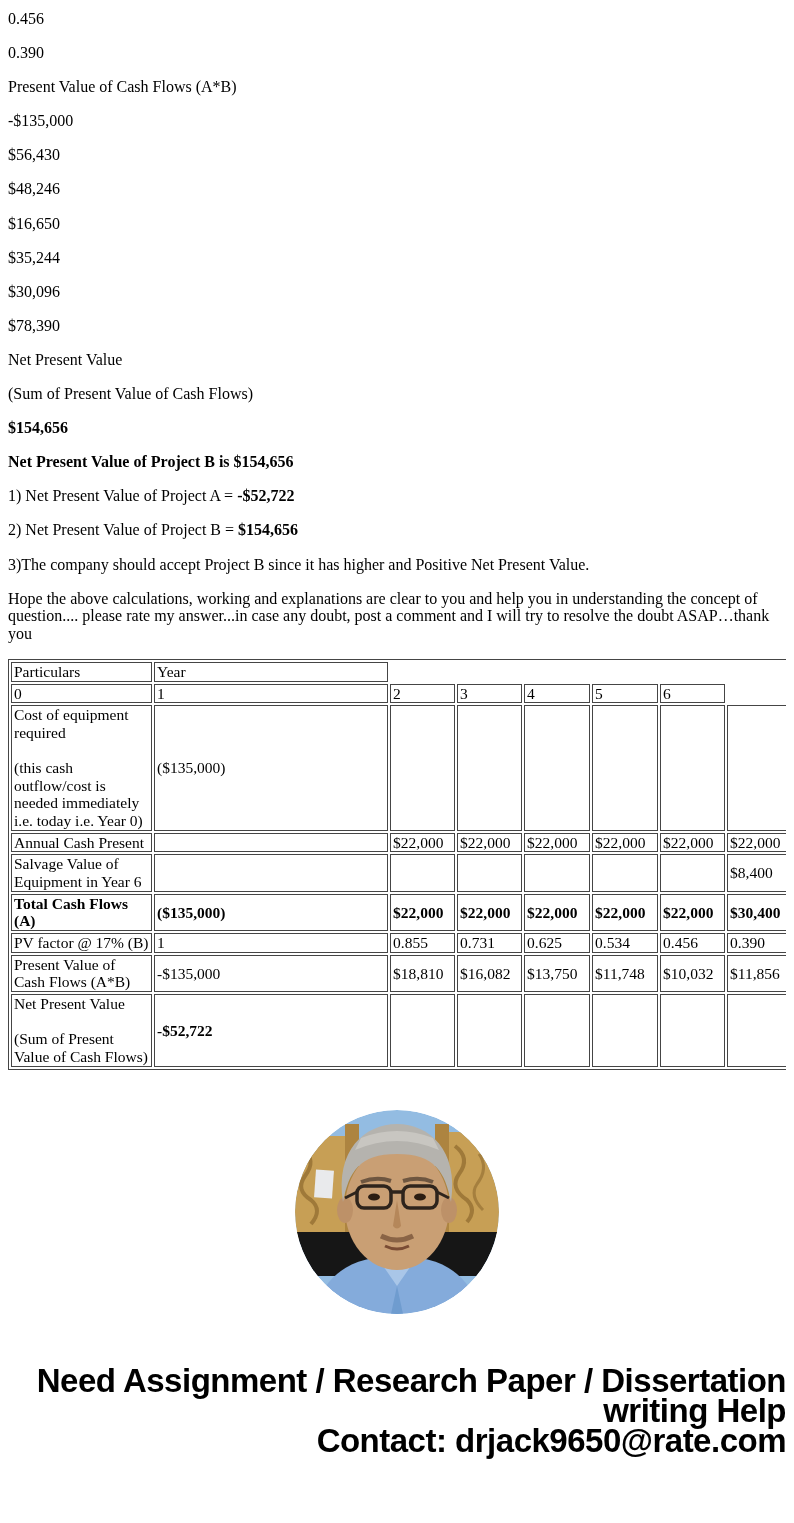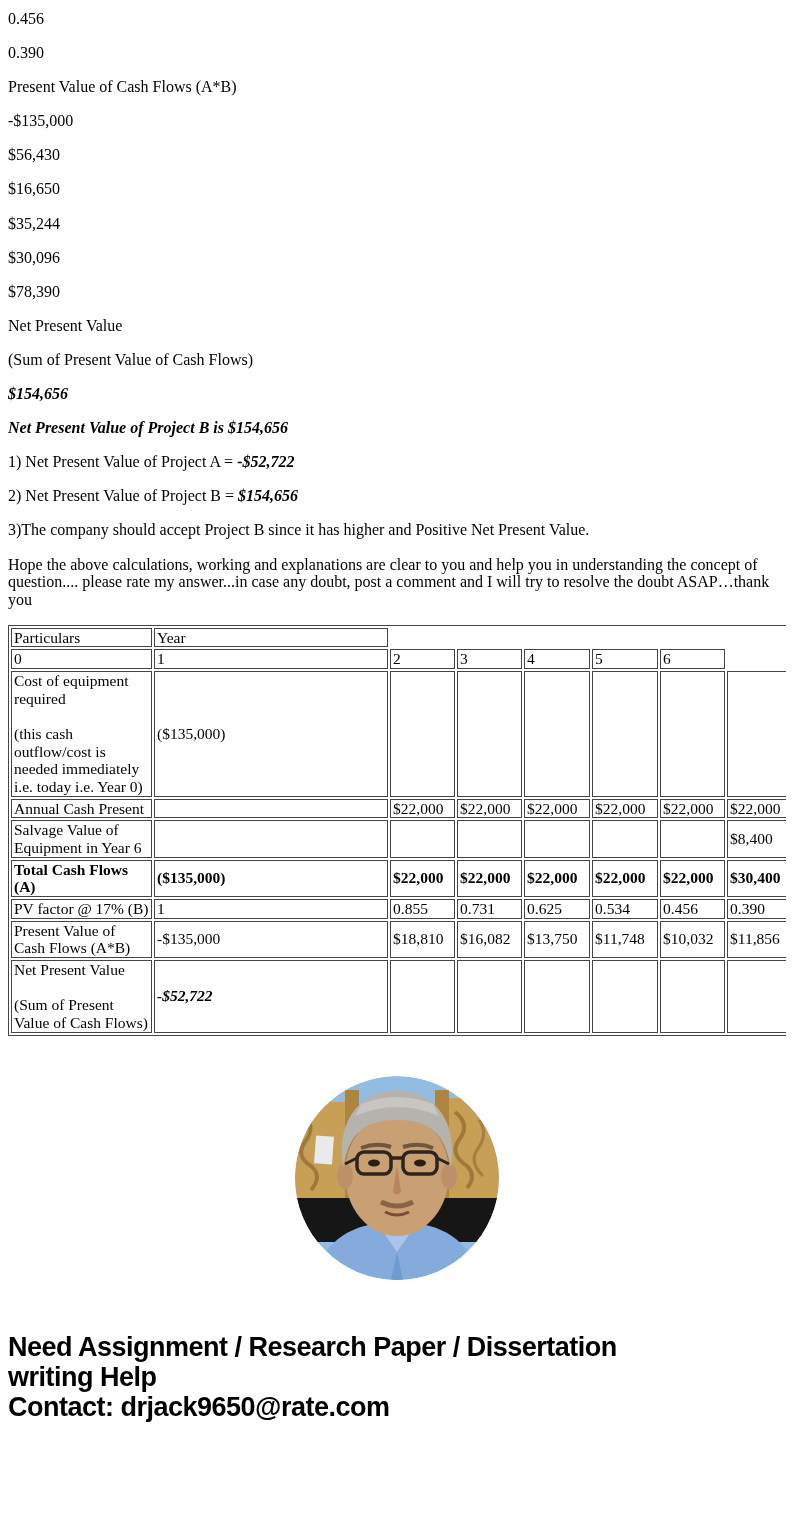--- a/index.html
+++ b/index.html
@@ -9,21 +9,21 @@
     color: #000;
     font-family: "Liberation Serif", serif;
     font-size: 16px;
   }
   
   .doc p {
     margin: 16.5px 0;
     line-height: 1.1;
   }
   .doc p:first-child { margin-top: 2px; }
-  .b { font-weight: bold; font-style: italic; }
+  .b { font-weight: bold; }
   
   table.npv {
     border-collapse: separate;
     border-spacing: 2px;
     table-layout: fixed;
     width: 777px;
     border: 1px solid #454545;
     margin-top: 12px;
   }
   table.npv td {
@@ -44,38 +44,39 @@
   .avatar-circle {
     display: inline-block;
     width: 204px;
     height: 204px;
     border-radius: 50%;
     overflow: hidden;
   }
   
   .footer-heading {
     margin-top: 48px;
-    text-align: left;
+    text-align: right;
     font-family: "Liberation Sans", sans-serif;
     font-weight: bold;
-    font-size: 27px;
+    font-size: 33px;
     line-height: 30px;
     letter-spacing: -0.5px;
     padding-bottom: 26px;
   }
 </style>
 </head>
 <body>
 
 <div class="doc">
   <p>0.456</p>
   <p>0.390</p>
   <p>Present Value of Cash Flows (A*B)</p>
   <p>-$135,000</p>
   <p>$56,430</p>
+  <p>$48,246</p>
   <p>$16,650</p>
   <p>$35,244</p>
   <p>$30,096</p>
   <p>$78,390</p>
   <p>Net Present Value</p>
   <p>(Sum of Present Value of Cash Flows)</p>
   <p class="b">$154,656</p>
   <p class="b">Net Present Value of Project B is $154,656</p>
   <p><span>1) Net Present Value of Project A = </span><span class="b">-$52,722</span></p>
   <p><span>2) Net Present Value of Project B = </span><span class="b">$154,656</span></p>

